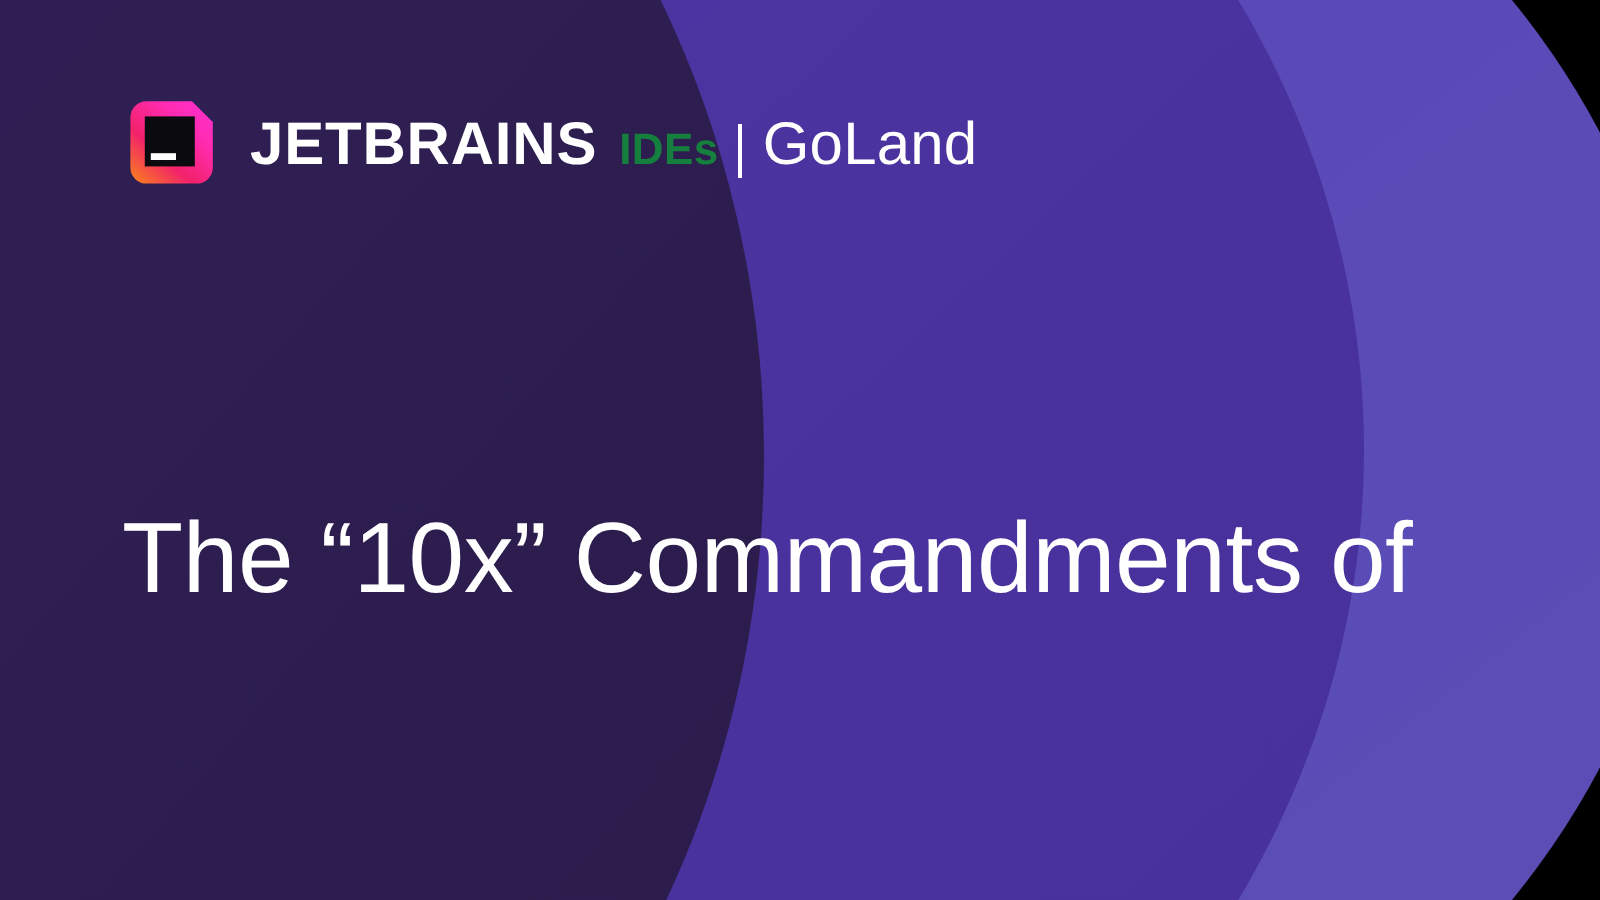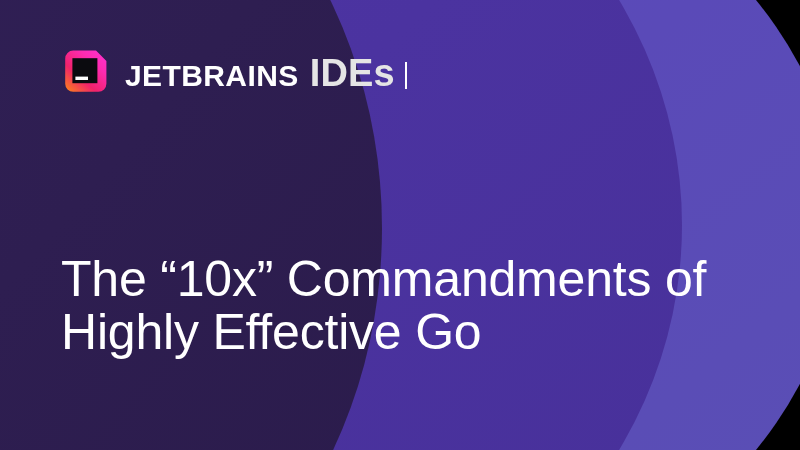--- a/index.html
+++ b/index.html
@@ -53,22 +53,22 @@
     white-space: nowrap;
   }
   .wm-jetbrains {
     color: #ffffff;
     font-size: 30px;
     font-weight: 700;
     letter-spacing: 0.4px;
     line-height: 1;
   }
   .wm-ides {
-    color: #e5e5e5;
-    font-size: 38px;
+    color: #15803d;
+    font-size: 22px;
     font-weight: 700;
     letter-spacing: 0.2px;
     line-height: 1;
     margin-left: 11px;
   }
   .wm-divider {
     display: inline-block;
     width: 2px;
     height: 27px;
     background: #ffffff;
@@ -151,22 +151,22 @@
         <path d="M5.2 9.6 A8 8 0 0 1 13.2 1.6 L36 1.6 L46.4 12 L46.4 34.8
                  A8 8 0 0 1 38.4 42.8 L13.2 42.8 A8 8 0 0 1 5.2 34.8 Z" fill="url(#gradLogo)"></path>
         <rect x="12.4" y="9.2" width="25" height="25" fill="#0b0b0f"></rect>
         <rect x="15.4" y="27.6" width="12.6" height="3.4" fill="#ffffff"></rect>
       </svg>
 
       <div id="brand-wordmark">
         <span class="wm-jetbrains">JETBRAINS</span>
         <span class="wm-ides">IDEs</span>
         <span class="wm-divider"></span>
+        <span class="wm-product">GoLand</span>
       </div>
     </div>
 
     <h1 id="slide-title">
       <span class="title-line">The “10x” Commandments of</span>
-      <span class="title-line">Highly Effective Go</span>
     </h1>
 
   </div>
 </div>
 
 </body></html>

